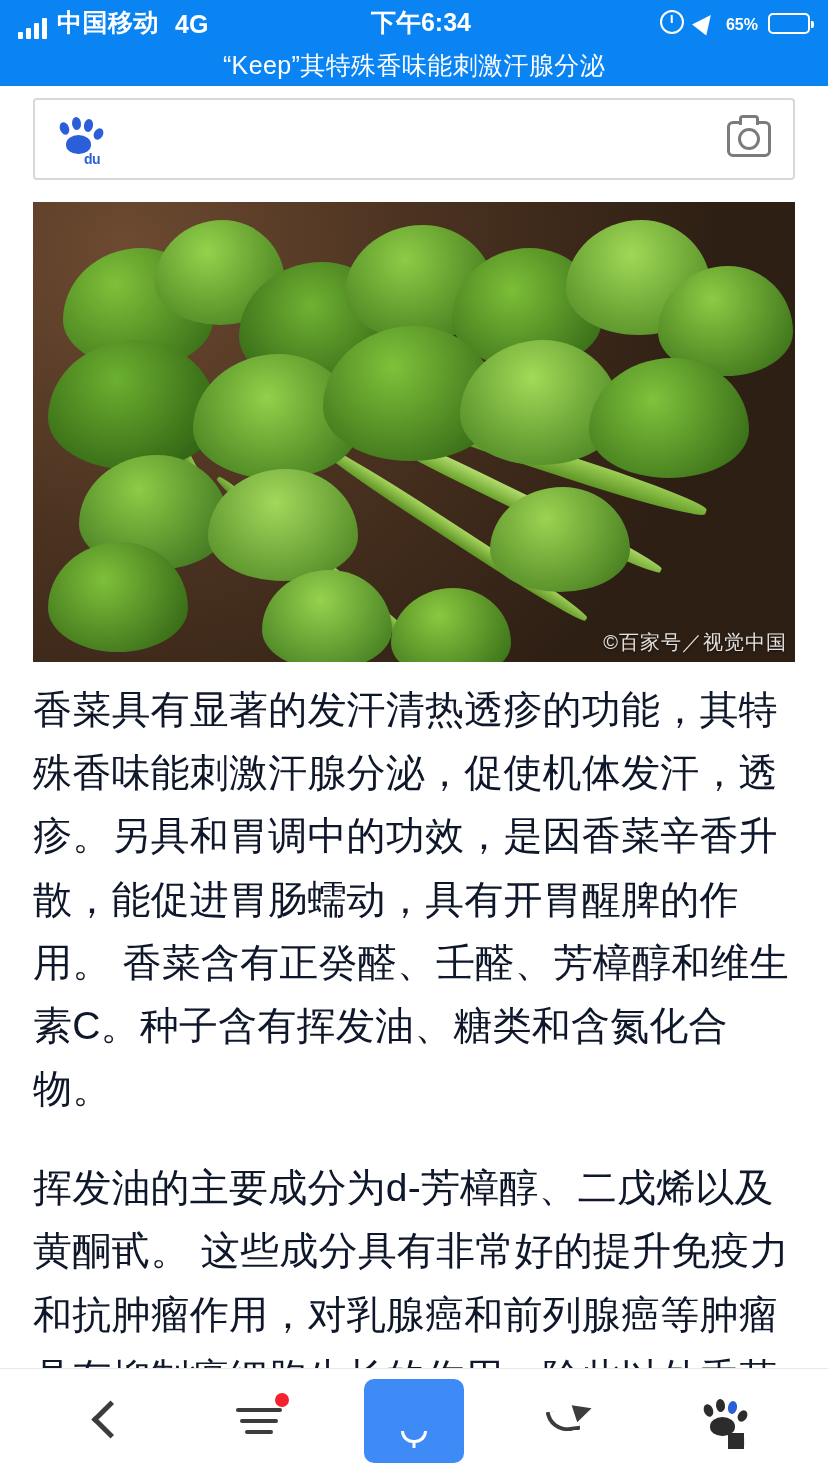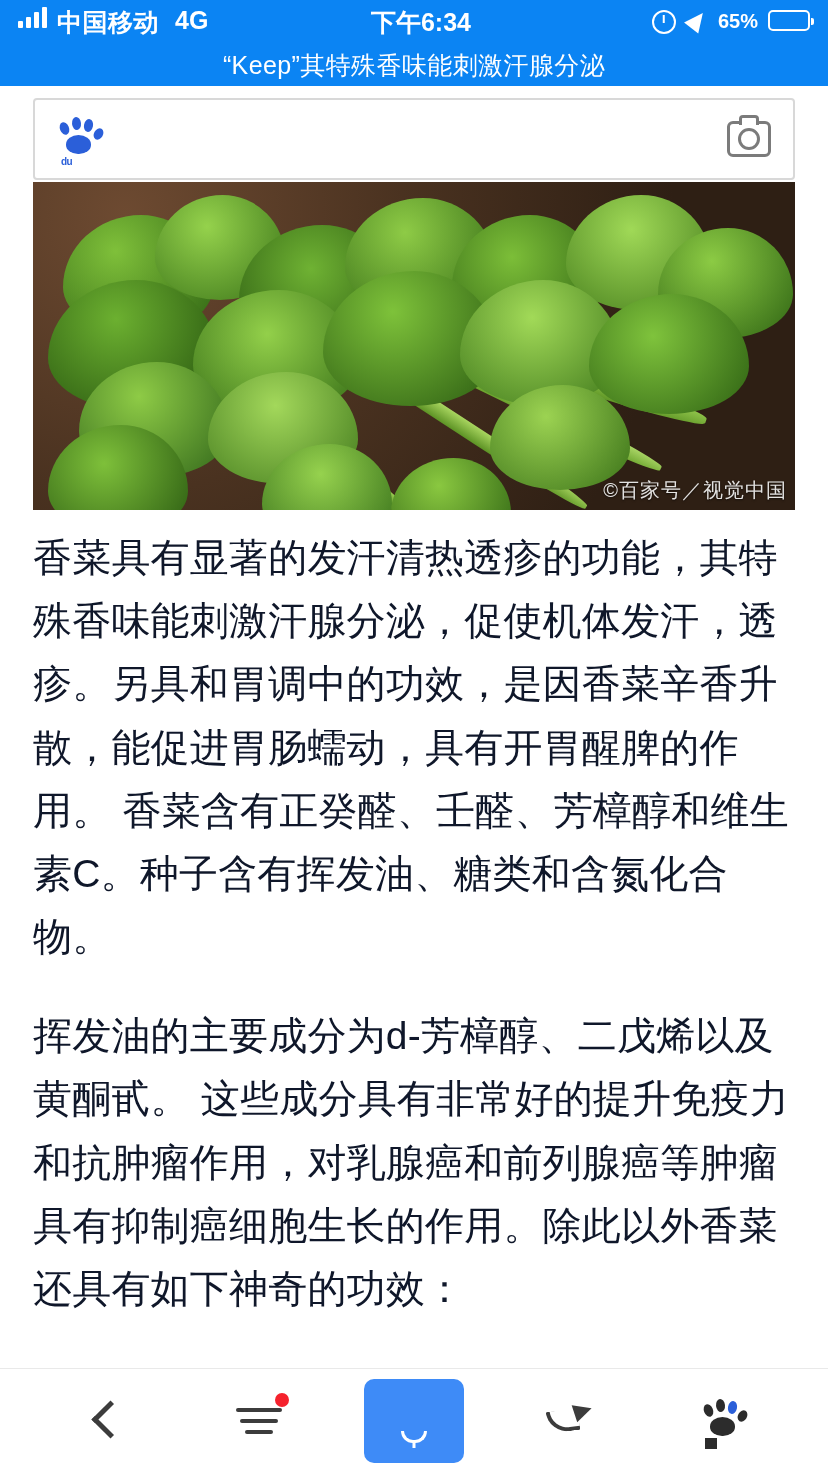--- a/index.html
+++ b/index.html
@@ -18,43 +18,43 @@
     height: 44px;
     background: #0b84f3;
     color: #ffffff;
     display: flex;
     align-items: center;
     padding: 0 18px;
     font-size: 25px;
     font-weight: 600;
     position: relative;
   }
-  .sb-left { display: flex; align-items: flex-start; gap: 10px; }
+  .sb-left { display: flex; align-items: flex-end; gap: 10px; }
   .signal { display: flex; align-items: flex-end; gap: 3px; height: 22px; }
   .signal i { display: block; width: 5px; background: #fff; border-radius: 1px; }
   .signal i:nth-child(1) { height: 7px; }
   .signal i:nth-child(2) { height: 11px; }
   .signal i:nth-child(3) { height: 16px; }
   .signal i:nth-child(4) { height: 21px; }
   .carrier { font-size: 25px; font-weight: 600; letter-spacing: 0.5px; }
   .nettype { font-size: 25px; font-weight: 700; margin-left: 6px; }
   .sb-center {
     position: absolute;
     left: 14px; right: 0;
     text-align: center;
     font-size: 25px;
     font-weight: 600;
     pointer-events: none;
   }
   .sb-right {
     margin-left: auto;
     display: flex;
-    align-items: flex-start;
+    align-items: flex-end;
     gap: 10px;
-    font-size: 20px;
+    font-size: 16px;
     font-weight: 600;
   }
   .lock-ico { width: 24px; height: 24px; position: relative; }
   .lock-ico .ring {
     position: absolute; inset: 0;
     border: 2.5px solid #fff; border-radius: 50%;
   }
   .lock-ico .bar {
     position: absolute; left: 50%; top: 5px;
     width: 2.5px; height: 8px; background: #fff; transform: translateX(-50%);
@@ -126,22 +126,22 @@
     background: #2b5fd9;
     border-radius: 50%;
   }
   .paw span.t1 { width: 9px; height: 13px; left: 3px;  top: 6px;  transform: rotate(-22deg); }
   .paw span.t2 { width: 9px; height: 13px; left: 15px; top: 1px;  transform: rotate(-6deg); }
   .paw span.t3 { width: 9px; height: 13px; left: 27px; top: 3px;  transform: rotate(12deg); background:#2b5fd9; }
   .paw span.t4 { width: 9px; height: 12px; left: 37px; top: 12px; transform: rotate(30deg); }
   .paw span.palm { width: 25px; height: 19px; left: 9px; top: 19px; border-radius: 50% 50% 48% 48%; }
   .du-text {
     position: absolute;
-    left: 4px; bottom: -5px;
-    font-size: 10px;
+    left: 27px; bottom: -5px;
+    font-size: 14px;
     color: #2b5fd9;
     font-weight: 700;
     letter-spacing: -0.5px;
     margin-top: 36px;
   }
   .search-input-area {
     flex: 1;
     height: 100%;
     display: flex;
     align-items: center;
@@ -177,22 +177,22 @@
     left: 9px; top: -9px;
     width: 14px; height: 7px;
     border: 3px solid #7b7b7b;
     border-bottom: 0;
     border-radius: 4px 4px 0 0;
     background: #fff;
   }
 
   
   .hero {
-    margin: 2px 33px 0 33px;
-    height: 328px;
+    margin: 22px 33px 0 33px;
+    height: 460px;
     position: relative;
     overflow: hidden;
     background: #0f766e;
   }
   .hero-art { position: absolute; inset: 0; }
   .hero-bg {
     position: absolute; inset: 0;
     background:
       radial-gradient(circle at 12% 10%, #6d4a31 0%, #4a3220 38%, #2e1f14 75%),
       linear-gradient(160deg, #5b3d28 0%, #2a1c12 100%);

